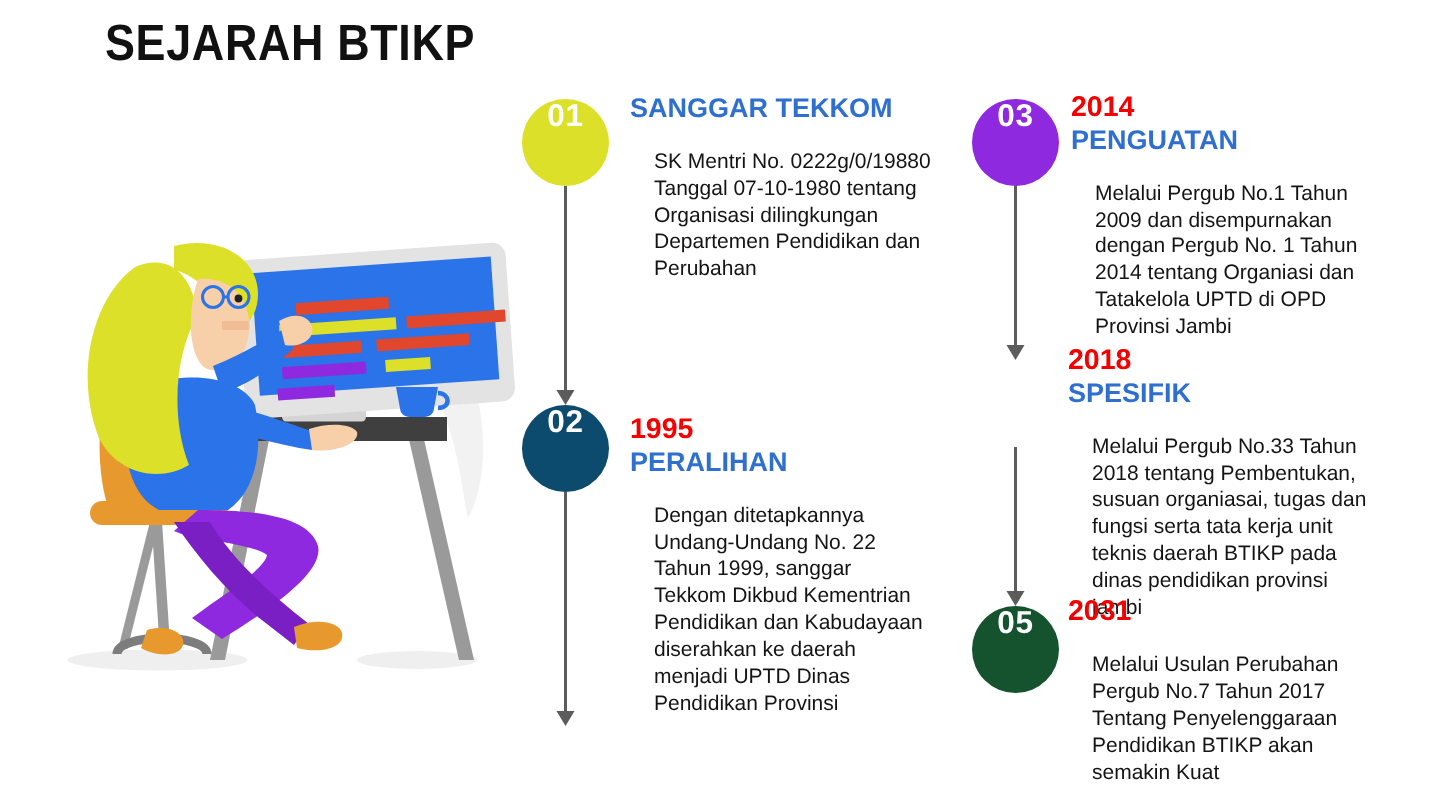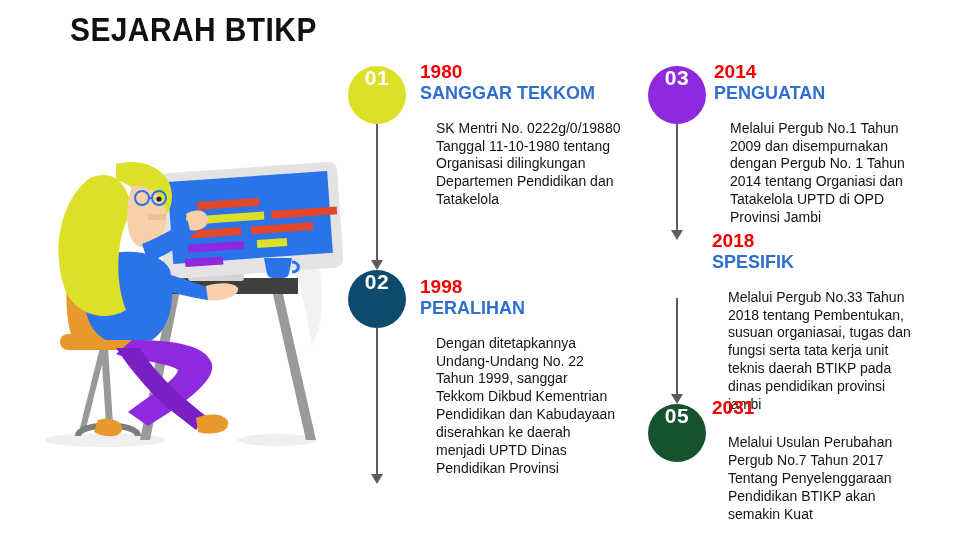--- a/index.html
+++ b/index.html
@@ -143,33 +143,32 @@
   <div class="connector" style="left:670px;top:124px;height:116px;">
     <div class="stem"></div>
     <div class="head"></div>
   </div>
   <div class="connector" style="left:670px;top:298px;height:106px;">
     <div class="stem"></div>
     <div class="head"></div>
   </div>
 
   <div class="txt" style="left:420px;top:62px;width:240px;">
-    <p class="yr">1980</p>
     <p class="sub">SANGGAR TEKKOM</p>
     <p class="body">
         <span>SK Mentri No. 0222g/0/19880</span>
-        <span>Tanggal 11-10-1980 tentang</span>
+        <span>Tanggal 07-10-1980 tentang</span>
         <span>Organisasi dilingkungan</span>
         <span>Departemen Pendidikan dan</span>
-        <span>Tatakelola</span>
+        <span>Perubahan</span>
       </p>
   </div>
 
   <div class="txt" style="left:420px;top:277px;width:240px;">
-    <p class="yr">1998</p>
+    <p class="yr">1995</p>
     <p class="sub">PERALIHAN</p>
     <p class="body">
         <span>Dengan ditetapkannya</span>
         <span>Undang-Undang No. 22</span>
         <span>Tahun 1999, sanggar</span>
         <span>Tekkom Dikbud Kementrian</span>
         <span>Pendidikan dan Kabudayaan</span>
         <span>diserahkan ke daerah</span>
         <span>menjadi UPTD Dinas</span>
         <span>Pendidikan Provinsi</span>

